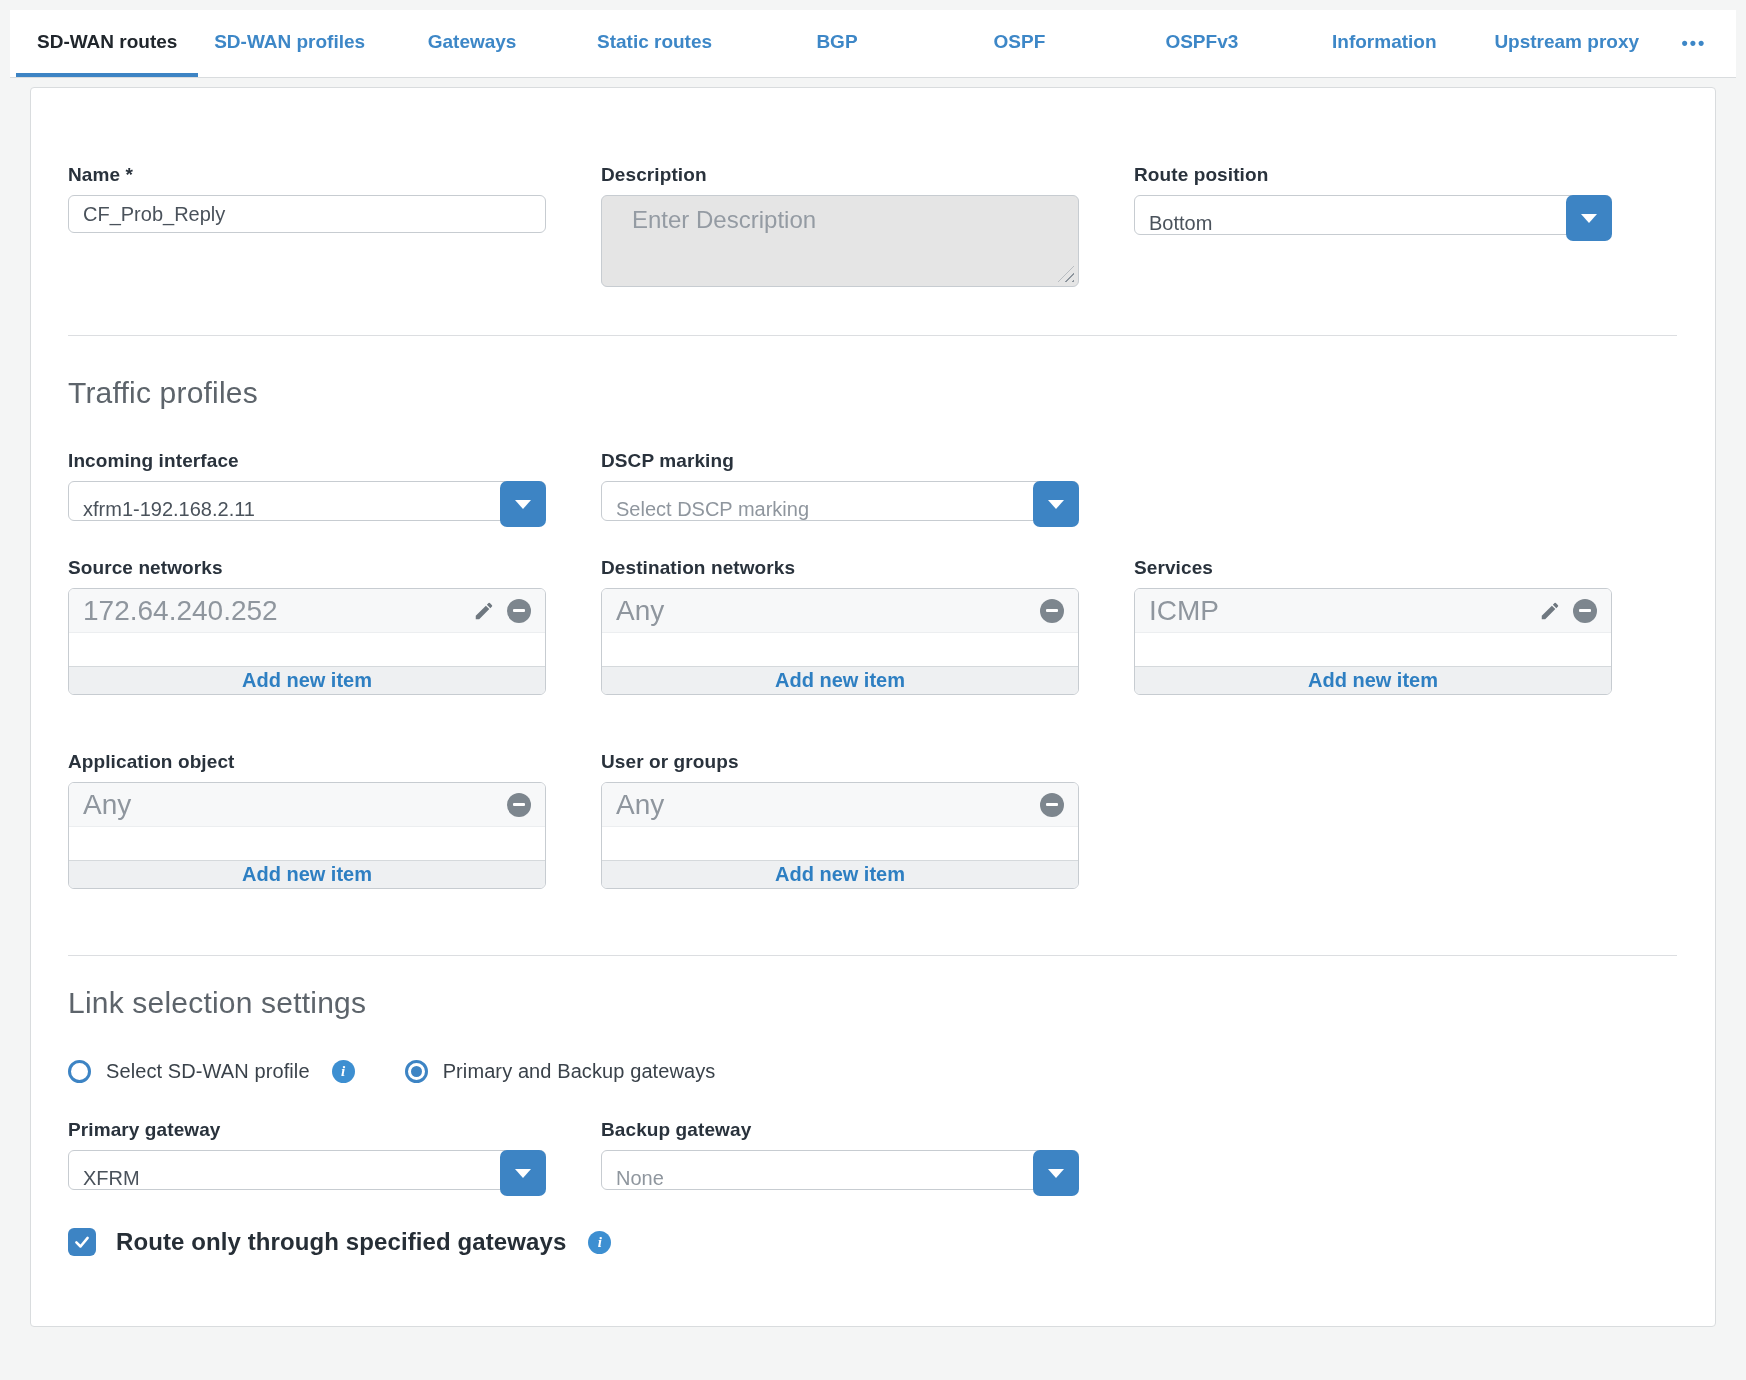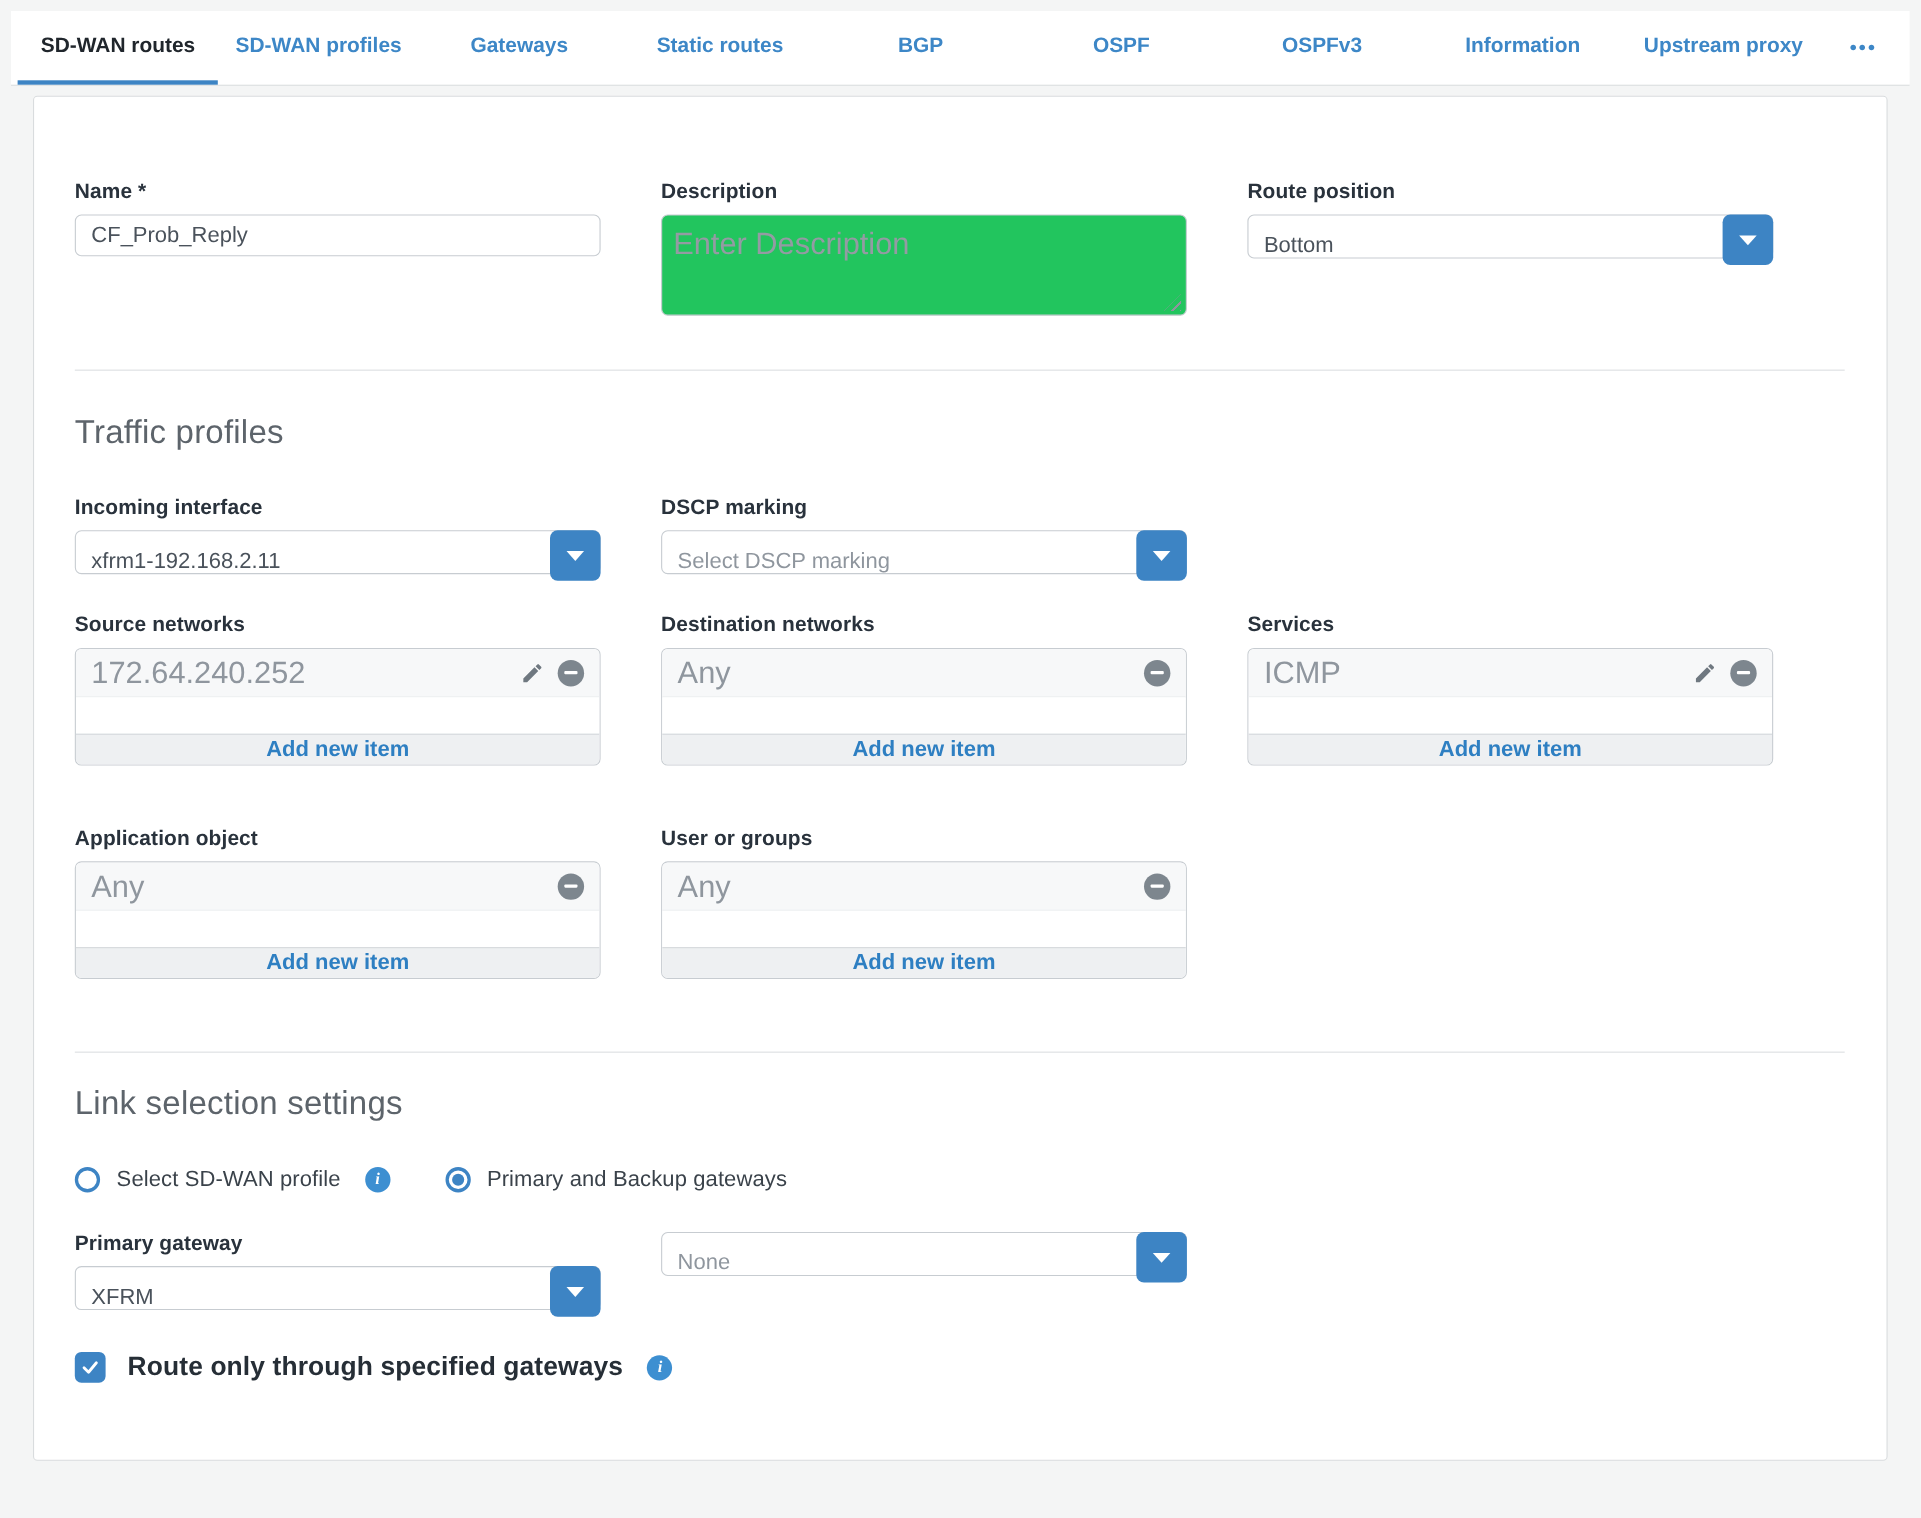--- a/index.html
+++ b/index.html
@@ -82,25 +82,25 @@
     background: #fff;
     outline: none;
   }
 
   .textarea-wrap { position: relative; }
   .textarea {
     width: 100%;
     height: 92px;
     border: 1px solid #c7ccd1;
     border-radius: 6px;
-    padding: 10px 10px;
-    font-size: 28px;
+    padding: 10px 30px;
+    font-size: 24px;
     font-family: inherit;
     color: #4a525b;
-    background: #22c55e;
+    background: #e5e5e5;
     resize: none;
     outline: none;
   }
   .textarea::placeholder { color: #949ba3; opacity: 1; }
   .resize-handle {
     position: absolute;
     right: 5px; bottom: 9px;
     width: 16px; height: 16px;
     background: repeating-linear-gradient(-45deg, #8d959d 0 1.6px, transparent 1.6px 5.4px);
     clip-path: polygon(100% 0, 100% 100%, 0 100%);
@@ -456,20 +456,21 @@
       <div>
         <div class="field-label">Primary gateway</div>
         <div class="select">
           <span>XFRM</span>
           <span class="select-btn">
               <span class="chevron-down"></span>
             </span>
         </div>
       </div>
       <div>
+        <div class="field-label">Backup gateway</div>
         <div class="select">
           <span class="placeholder">None</span>
           <span class="select-btn">
               <span class="chevron-down"></span>
             </span>
         </div>
       </div>
       <div></div>
     </div>
 

